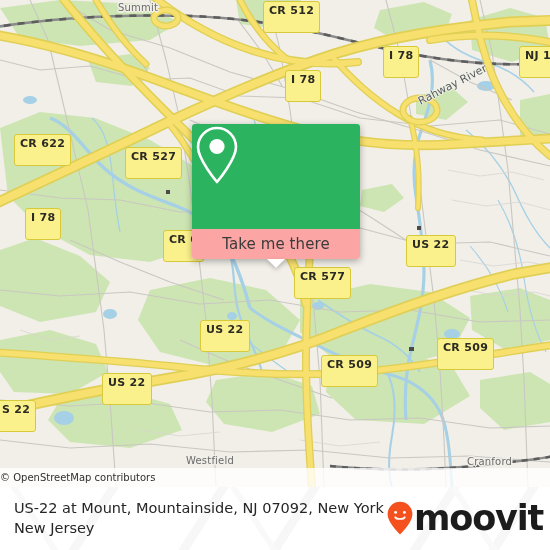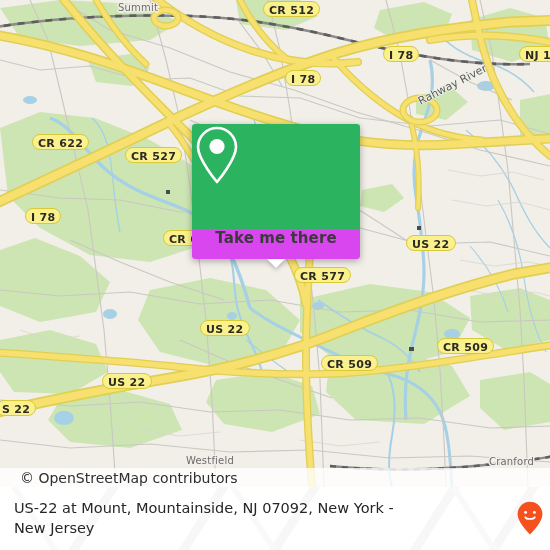--- a/index.html
+++ b/index.html
@@ -37,27 +37,27 @@
     font-size:11px;
     white-space:nowrap;
     text-shadow: 1px 0 #eef3ea,-1px 0 #eef3ea,0 1px #eef3ea,0 -1px #eef3ea;
   }
 
   
   .shield {
     position:absolute;
     background:#fbf18c;
     border:1.6px solid #d7c93a;
-    border-radius:10px;
+    border-radius:3px;
     color:#2b2b23;
     font-family:"DejaVu Sans", sans-serif;
     font-weight:bold;
     font-size:11px;
     line-height:1;
-    padding:3px 5px 0 5px;
+    padding:3px 5px 16px 5px;
     white-space:nowrap;
     letter-spacing:.3px;
   }
 
   
   #popup {
     position:absolute;
     left:192px; top:124px;
     width:168px; height:135px;
     border-radius:3px;
@@ -66,23 +66,23 @@
     background:#ffffff;
   }
   #popup-head {
     height:105px;
     background:#2bb35f;
     border-radius:3px 3px 0 0;
     display:flex; align-items:center; justify-content:center;
   }
   #popup-foot {
     height:30px;
-    background:#d946ef;
+    background:#fca5a5;
     border-radius:0 0 3px 3px;
-    display:flex; justify-content:center;font-weight:bold;
+    display:flex; align-items:center; justify-content:center;
   }
   #popup-foot span {
     color:#3b3b3b;
     font-family:"DejaVu Sans", sans-serif;
     font-size:15px;
     letter-spacing:.1px;
   }
   #popup-tail {
     position:absolute;
     left:50%; margin-left:-9px; bottom:-9px;
@@ -94,23 +94,23 @@
   }
 
   
   #osm-bar {
     position:absolute; left:0; top:468px; width:550px; height:19px;
     background:rgba(255,255,255,.80);
     display:flex; align-items:center;
   }
   #osm-bar span {
     font-family:"DejaVu Sans", sans-serif;
-    font-size:14px;
+    font-size:10px;
     color:#2f2f2f;
-    padding-left:20px;
+    padding-left:0;
   }
 
   
   #footer {
     position:absolute; left:0; top:487px; width:550px; height:63px;
     background:#ffffff;
     overflow:hidden;
   }
   #footer-watermark { position:absolute; left:0; top:-30px; opacity:.40; }
   #footer-title {
@@ -312,30 +312,30 @@
           <rect x="252" y="233" width="4" height="4"></rect>
           <rect x="409" y="347" width="5" height="4"></rect>
           <rect x="417" y="226" width="4" height="4"></rect>
           <rect x="237" y="148" width="4" height="3"></rect>
         </g>
       </g>
     </svg>
 
     <div class="maplabel" style="left:118px;top:2px;">Summit</div>
     <div class="maplabel" style="left:186px;top:455px;">Westfield</div>
-    <div class="maplabel" style="left:489px;top:456px;">Cranford</div>
+    <div class="maplabel" style="left:467px;top:456px;">Cranford</div>
 
     <div class="rivlabel" style="left:416px;top:96px;transform:rotate(-27deg);transform-origin:0 0;">Rahway River</div>
 
     <div class="shield" style="left:263px;top:1px;">CR 512</div>
     <div class="shield" style="left:383px;top:46px;">I 78</div>
     <div class="shield" style="left:476px;top:46px;margin-left:43px;">NJ 124</div>
     <div class="shield" style="left:285px;top:70px;">I 78</div>
     <div class="shield" style="left:125px;top:99px;margin-top:48px;">CR 527</div>
-    <div class="shield" style="left:32px;top:134px;">CR 622</div>
+    <div class="shield" style="left:14px;top:134px;">CR 622</div>
     <div class="shield" style="left:25px;top:208px;">I 78</div>
     <div class="shield" style="left:163px;top:230px;">CR 6</div>
     <div class="shield" style="left:406px;top:235px;">US 22</div>
     <div class="shield" style="left:294px;top:267px;">CR 577</div>
     <div class="shield" style="left:200px;top:320px;">US 22</div>
     <div class="shield" style="left:437px;top:338px;">CR 509</div>
     <div class="shield" style="left:321px;top:355px;">CR 509</div>
     <div class="shield" style="left:102px;top:373px;">US 22</div>
     <div class="shield" style="left:-4px;top:400px;">S 22</div>
 
@@ -378,15 +378,16 @@
     <div id="footer-title">US-22 at Mount, Mountainside, NJ 07092, New York - New Jersey</div>
 
     <div id="moovit">
       <svg width="26" height="34" viewBox="0 0 26 34">
         <path d="M13,0.8 C6.1,0.8 0.6,6.3 0.6,13.2 C0.6,21.6 13,33.4 13,33.4
                  C13,33.4 25.4,21.6 25.4,13.2 C25.4,6.3 19.9,0.8 13,0.8 Z" fill="#f4511e"></path>
         <circle cx="8.6" cy="11.4" r="1.45" fill="#ffffff"></circle>
         <circle cx="17.4" cy="11.4" r="1.45" fill="#ffffff"></circle>
         <path d="M8.2,16.2 C9.6,18.6 16.4,18.6 17.8,16.2" fill="none" stroke="#ffffff" stroke-width="1.7" stroke-linecap="round"></path>
       </svg>
+      <div id="moovit-word">moovit</div>
     </div>
   </div>
 </div>
 
 </body></html>

